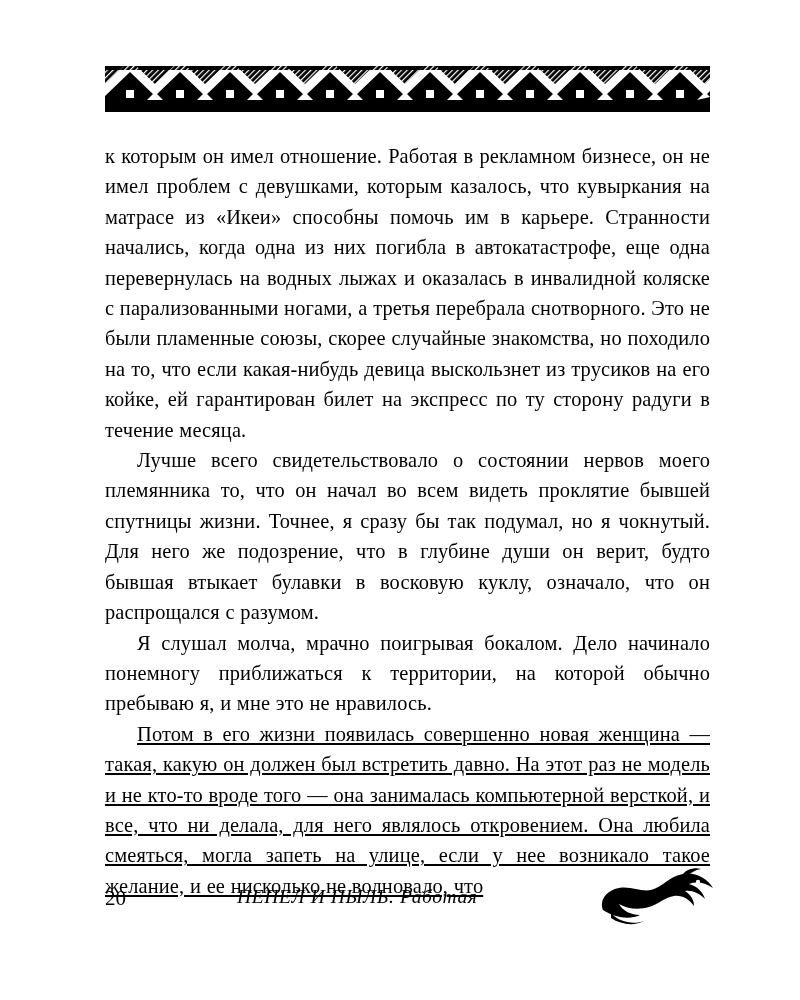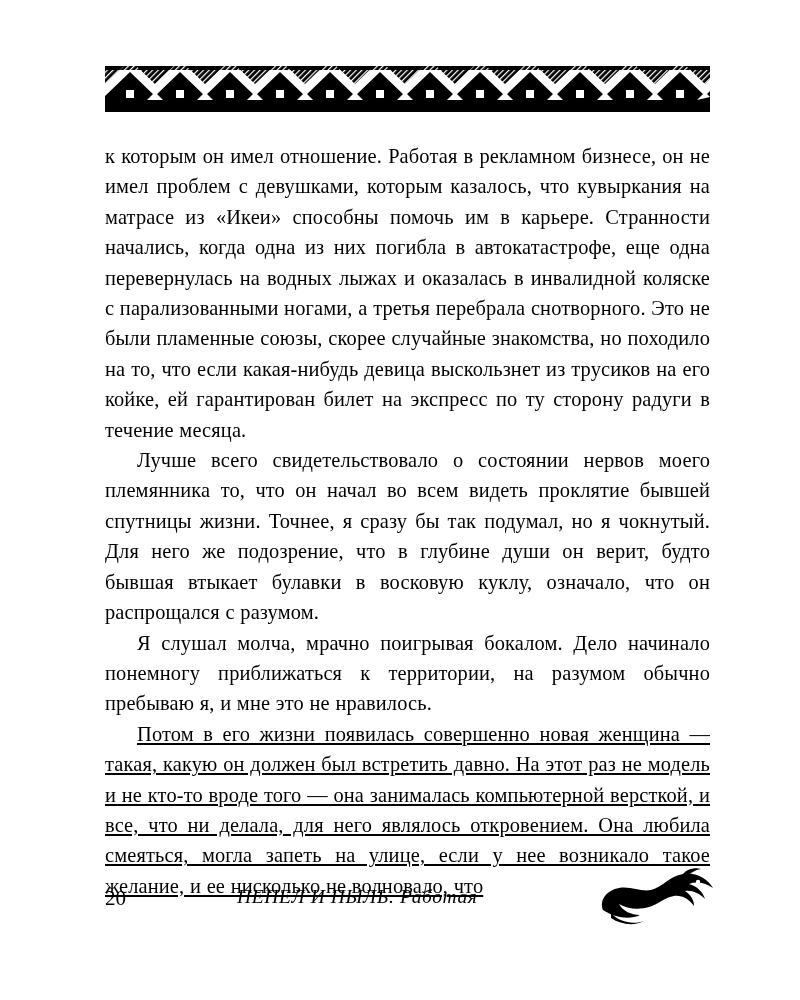--- a/index.html
+++ b/index.html
@@ -162,21 +162,21 @@
             <path d="M542,34 L550,26 L558,34 Z"></path>
             <path d="M592,34 L600,26 L605,31 Z"></path>
           </g>
         </g>
       </svg>
     </div>
 
     <div class="bodytext">
       <p>к которым он имел отношение. Работая в рекламном бизнесе, он не имел проблем с девушками, которым казалось, что кувыркания на матрасе из «Икеи» способны помочь им в карьере. Странности начались, когда одна из них погибла в автокатастрофе, еще одна перевернулась на водных лыжах и оказалась в инвалидной коляске с парализованными ногами, а третья перебрала снотворного. Это не были пламенные союзы, скорее случайные знакомства, но походило на то, что если какая-нибудь девица выскользнет из трусиков на его койке, ей гарантирован билет на экспресс по ту сторону радуги в течение месяца.</p>
       <p class="indent">Лучше всего свидетельствовало о состоянии нервов моего племянника то, что он начал во всем видеть проклятие бывшей спутницы жизни. Точнее, я сразу бы так подумал, но я чокнутый. Для него же подозрение, что в глубине души он верит, будто бывшая втыкает булавки в восковую куклу, означало, что он распрощался с разумом.</p>
-      <p class="indent">Я слушал молча, мрачно поигрывая бокалом. Дело начинало понемногу приближаться к территории, на разумом обычно пребываю я, и мне это не нравилось.</p>
+      <p class="indent">Я слушал молча, мрачно поигрывая бокалом. Дело начинало понемногу приближаться к территории, на которой обычно пребываю я, и мне это не нравилось.</p>
       <p class="indent">Потом в его жизни появилась совершенно новая женщина — такая, какую он должен был встретить давно. На этот раз не модель и не кто-то вроде того — она занималась компьютерной версткой, и все, что ни делала, для него являлось откровением. Она любила смеяться, могла запеть на улице, если у нее возникало такое желание, и ее нисколько не волновало, что</p>
     </div>
 
   </div>
 
   <div class="footer">
     <div class="folio">20</div>
     <div class="running-title">
       <span class="rt-main">ПЕПЕЛ И ПЫЛЬ.</span>
       <span class="rt-sub">Работая</span>

